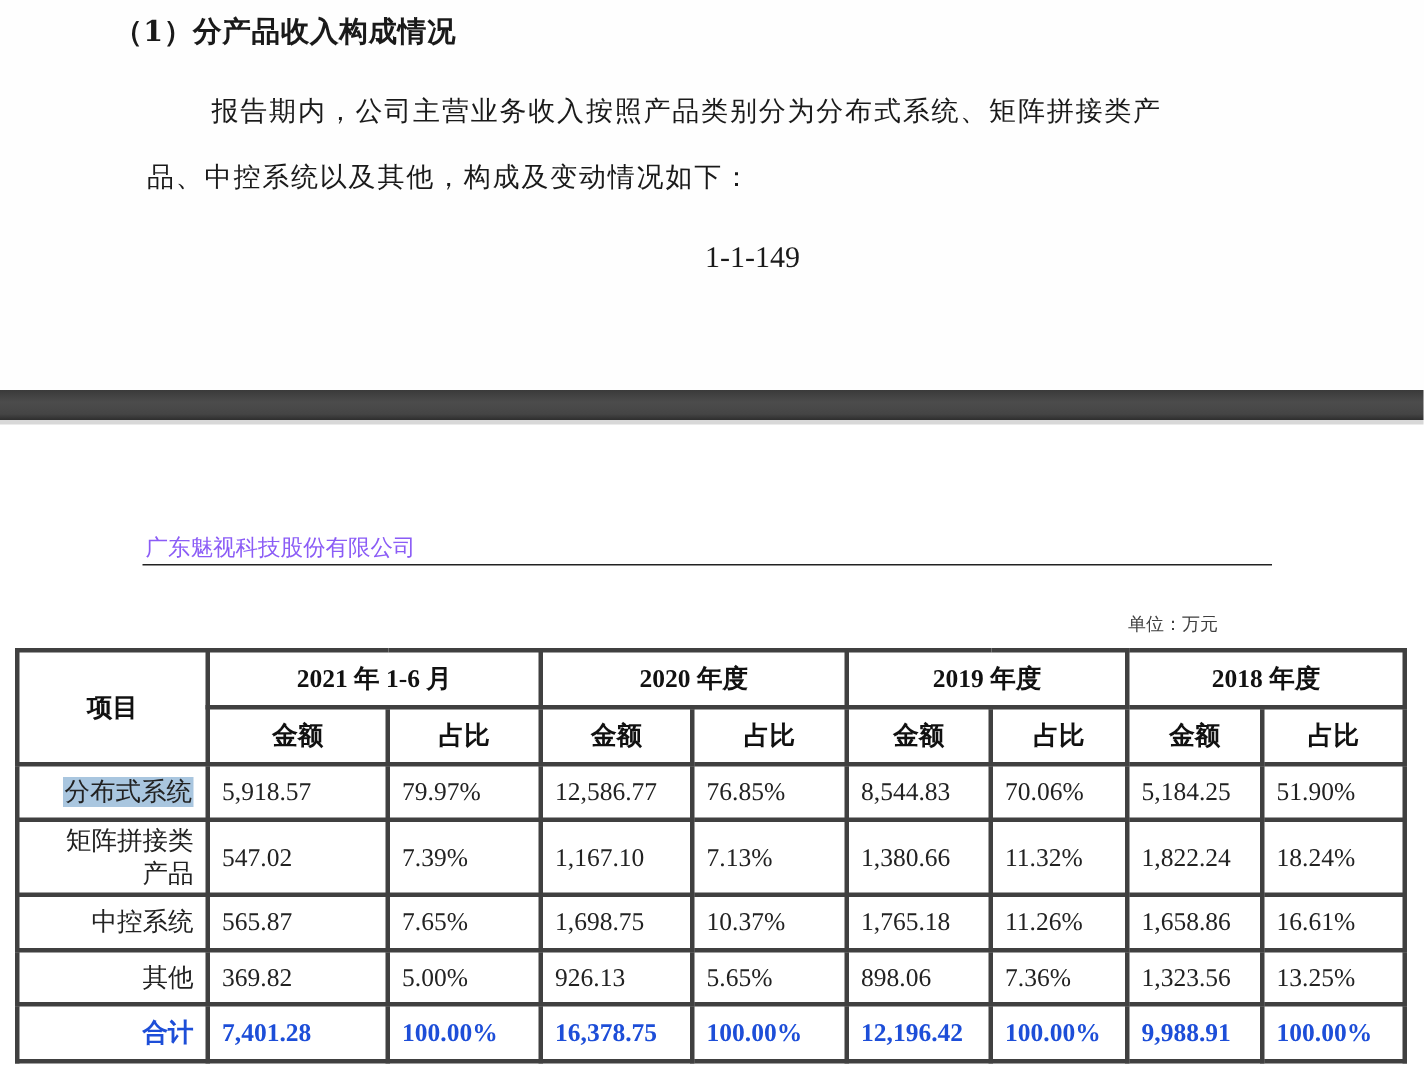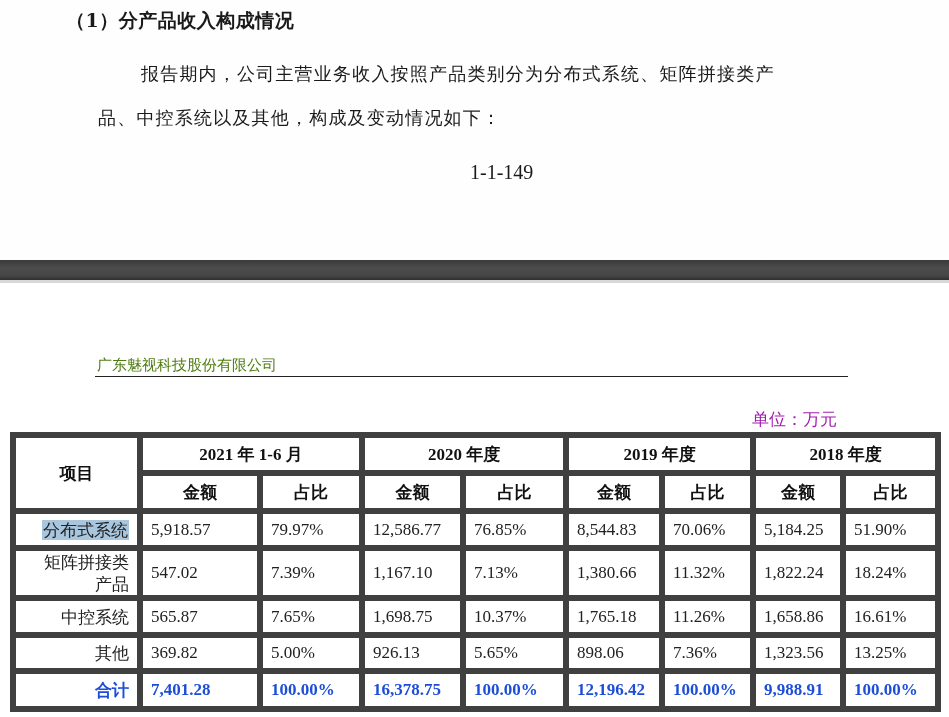--- a/index.html
+++ b/index.html
@@ -4,46 +4,46 @@
 <style>
   html, body { margin: 0; padding: 0; }
   body {
     width: 949px; height: 717px; overflow: hidden; position: relative;
     background: #ffffff;
     font-family: "DejaVu Serif", "Liberation Serif", serif;
     color: #1a1a1a;
   }
   .page-top { position: absolute; left: 0; top: 0; width: 949px; height: 260px; background: #fefefe; }
   .section-title {
-    position: absolute; left: 66px; top: 8px;
+    position: absolute; left: 76px; top: 8px;
     font-size: 19px; font-weight: bold; letter-spacing: 0.5px;
   }
   .para-line { position: absolute; font-size: 18px; letter-spacing: 1.2px; white-space: nowrap; }
   .para-line.l1 { left: 141px; top: 62px; }
   .para-line.l2 { left: 98px; top: 106px; }
   .page-number { position: absolute; left: 440px; top: 161px; font-size: 20px; font-family: "Liberation Serif", serif; margin-left: 30px; }
   .page-gap {
     position: absolute; left: 0; top: 260px; width: 949px; height: 20px;
     background: linear-gradient(#3a3a3a, #4c4c4c 40%, #454545 80%, #2e2e2e);
   }
   .page-gap-shadow { position: absolute; left: 0; top: 280px; width: 949px; height: 3px; background: #d8d8d8; }
   .running-header {
     position: absolute; left: 95px; top: 354px; width: 753px; height: 22px;
-    border-bottom: 1.5px solid #222; font-size: 15px; color: #4d7c0f;
+    border-bottom: 1.5px solid #222; font-size: 15px; color: #8b5cf6;
   }
   .running-header .left { position: absolute; left: 2px; top: 2px; }
   .running-header .right { position: absolute; right: 0; top: 2px; }
-  .unit-label { position: absolute; left: 752px; top: 408px; font-size: 17px; color: #a21caf; }
+  .unit-label { position: absolute; left: 752px; top: 408px; font-size: 12px; color: #404040; }
   table.revenue {
     position: absolute; left: 10px; top: 432px; width: 925px; height: 274px;
     border-collapse: collapse; border: 3px solid #111; table-layout: fixed;
     font-family: "Liberation Serif", "DejaVu Serif", serif;
   }
   table.revenue td, table.revenue th {
-    border: 6px solid #404040; padding: 0 8px; font-size: 17px; color: #222; overflow: hidden;
+    border: 3px solid #404040; padding: 0 8px; font-size: 17px; color: #222; overflow: hidden;
   }
   table.revenue th { font-weight: bold; text-align: center; color: #111; }
   .cat { text-align: right; font-family: "DejaVu Sans", sans-serif; font-size: 16px; color: #333; line-height: 22px; }
   .num { text-align: left; }
   tr.total td { font-weight: bold; color: #1d4ed8; }
   tr.total td.cat { font-family: "DejaVu Sans", sans-serif; }
   .highlight { background: #a9c6df; padding: 0 1px; }
 </style>
 </head>
 <body>

